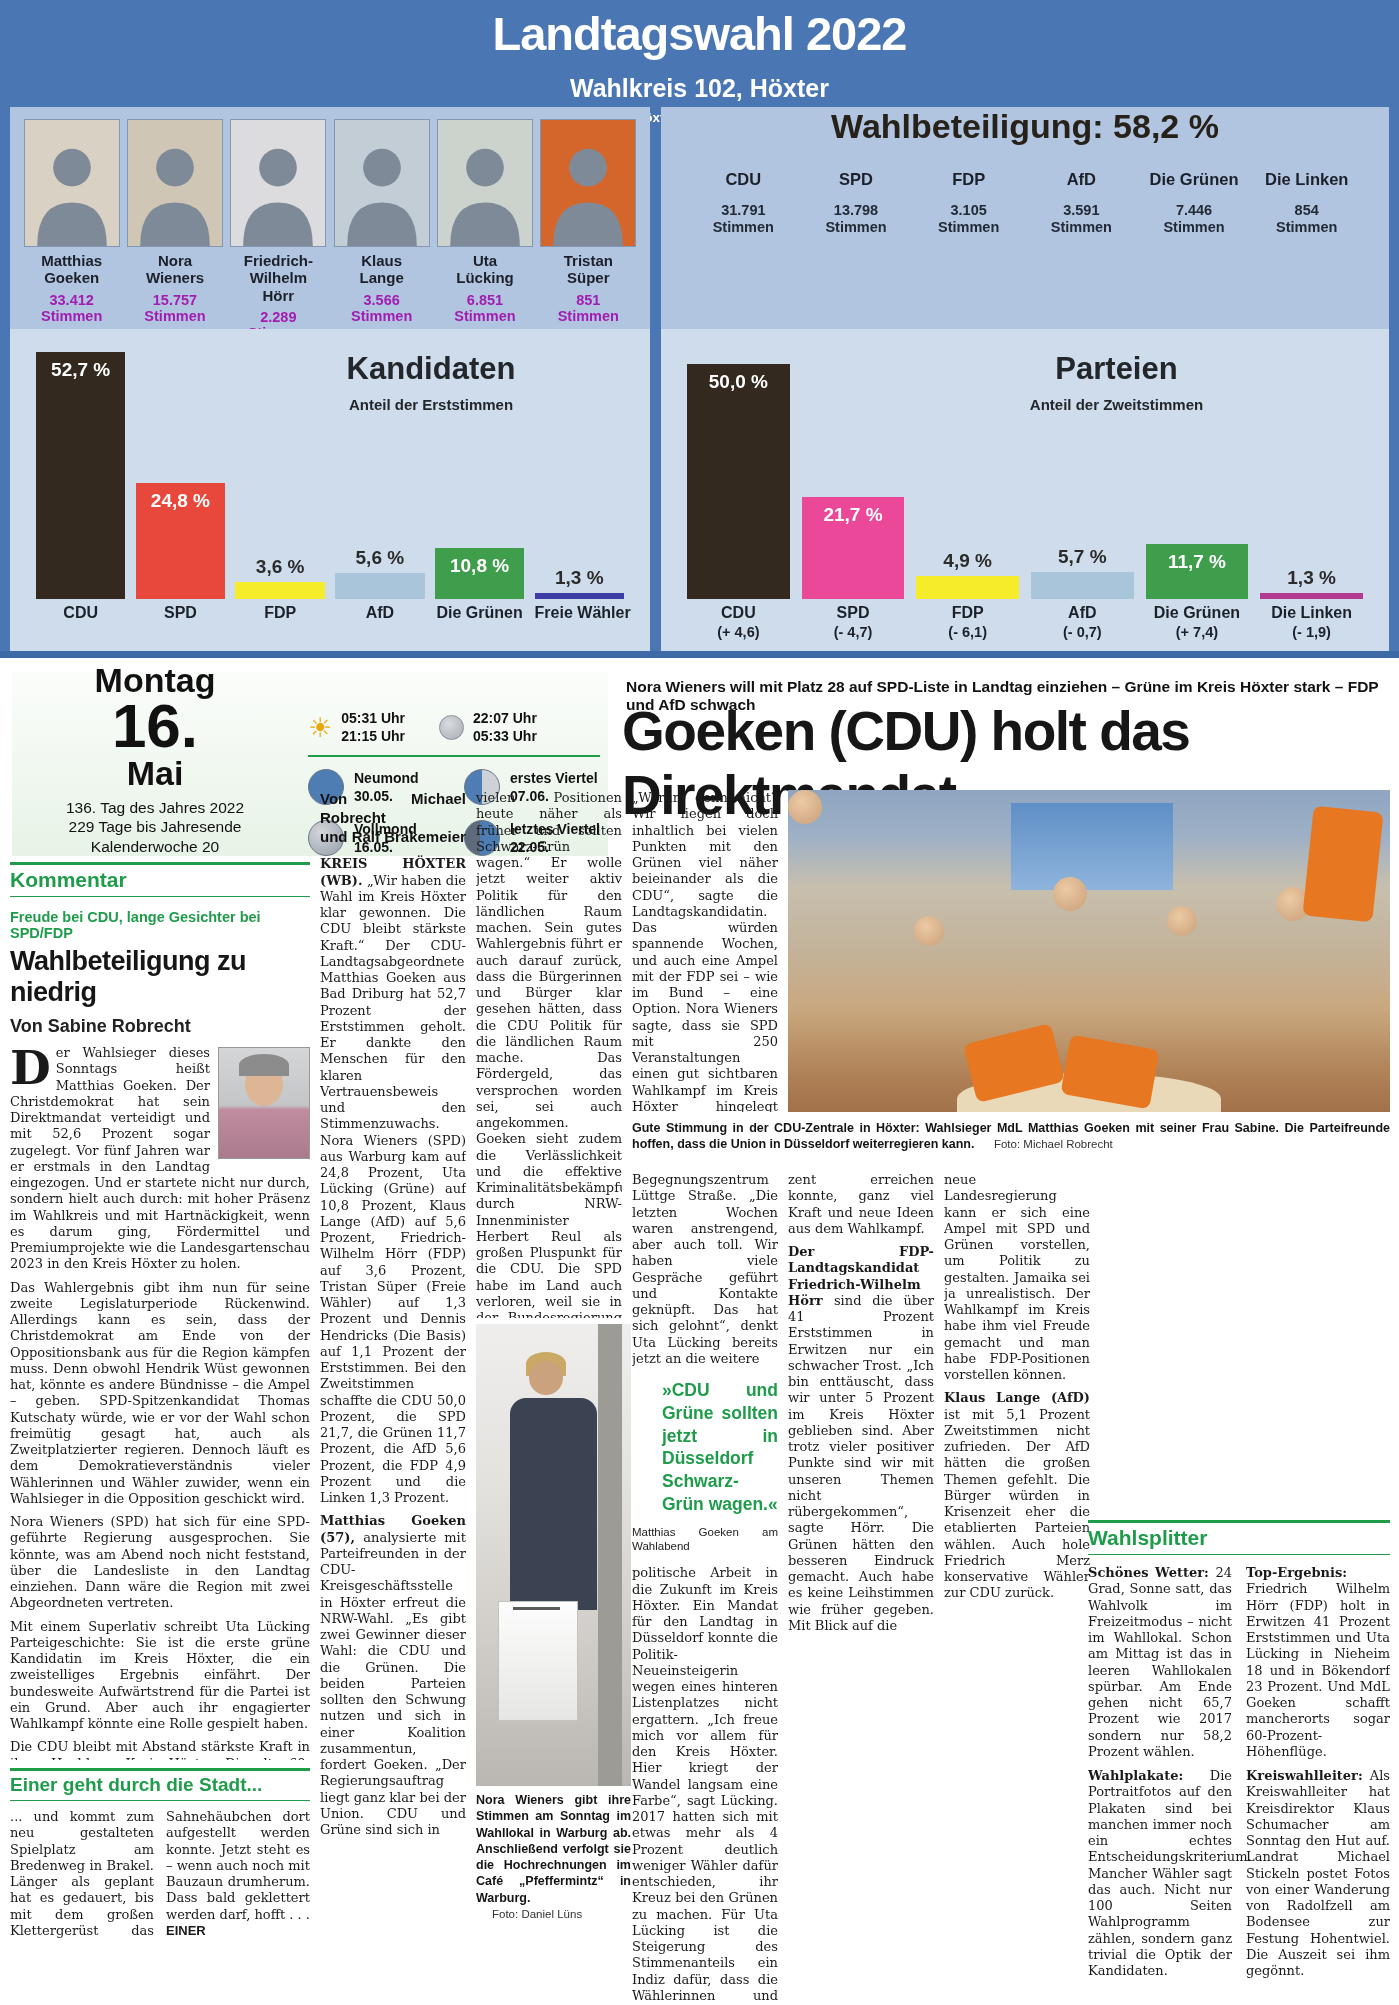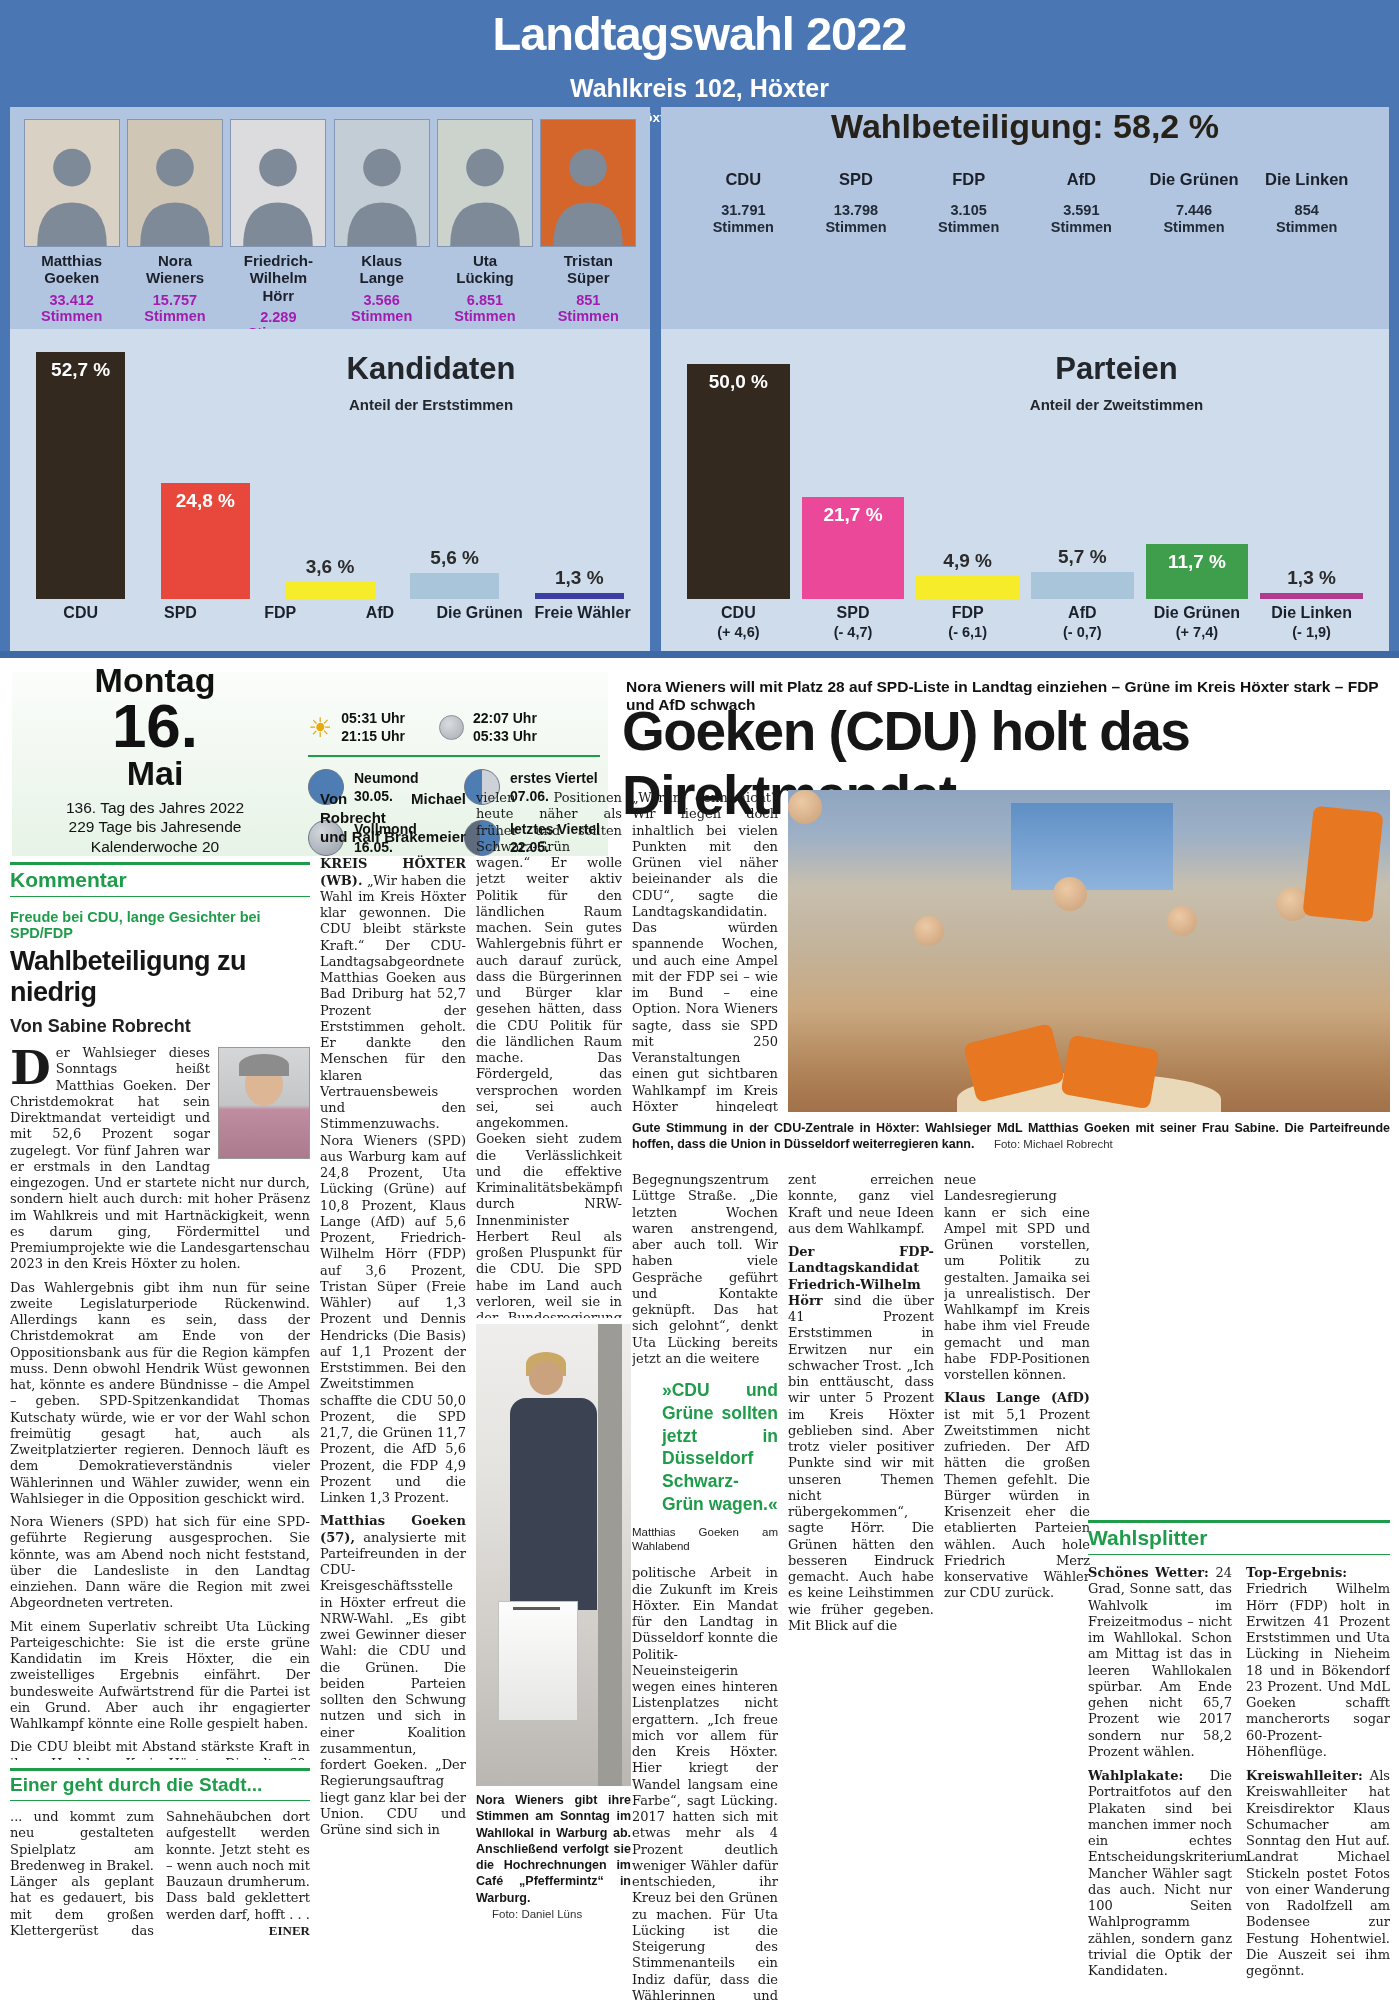--- a/index.html
+++ b/index.html
@@ -123,21 +123,21 @@
   .rail { position:absolute; left:10px; width:300px; }
   .grule { height:3px; background:#1f9c4a; }
   .grule-thin { height:1px; background:#1f9c4a; }
   .rail-label { font-weight:bold; font-size:21px; color:#1f9c4a; padding:3px 0 4px; }
   .kom-lede { font-weight:bold; font-size:14.5px; color:#1f9c4a; margin-top:12px; }
   .kom-head { font-weight:bold; font-size:27px; color:#161616; margin-top:5px; letter-spacing:-0.5px; }
   .kom-byline { font-weight:bold; font-size:18px; color:#222; margin:8px 0 8px; }
   .dropcap { float:left; font-family:"DejaVu Serif",serif; font-weight:bold; font-size:47px; line-height:0.82; padding:4px 5px 0 0; }
   .einer-title { font-weight:bold; font-size:19px; color: #1f9c4a; padding:3px 0 4px; }
   .einer-text { margin-top:8px; column-count:2; column-gap:12px; }
-  .einer-sig { font-family:Liberation Serif, serif; font-weight:bold; font-size:13px; text-align:right; }
+  .einer-sig { font-family:Liberation Sans, sans-serif; font-weight:bold; font-size:13px; text-align:left; }
 
   
   .wahlsplitter { position:absolute; left:1088px; top:1520px; width:302px; height:485px; overflow:hidden; }
   .ws-body { margin-top:10px; column-count:2; column-gap:14px; }
   .ws-body p { margin-bottom:8px; }
   .ws-body b.lead { font-family:"DejaVu Serif",serif; }
   .ws-body b.lead::after { content:" "; }
 </style>
 </head>
 <body>
@@ -273,20 +273,25 @@
                   <div class="bar-val inside">24,8 %</div>
                 </div>
               </div>
               <div class="bar-slot">
                 <div class="bar-val">3,6 %</div>
                 <div class="bar" style="height: 6.54545%; background: rgb(246, 236, 41);"></div>
               </div>
               <div class="bar-slot">
                 <div class="bar-val">5,6 %</div>
                 <div class="bar" style="height: 10.1818%; background: rgb(169, 197, 218);"></div>
+              </div>
+              <div class="bar-slot">
+                <div class="bar" style="height: 19.6364%; background: rgb(63, 158, 75);">
+                  <div class="bar-val inside">10,8 %</div>
+                </div>
               </div>
               <div class="bar-slot">
                 <div class="bar-val">1,3 %</div>
                 <div class="bar" style="height: 2.36364%; background: rgb(60, 62, 166);"></div>
               </div>
             </div>
           <div class="cats">
               <div class="cat">
                 <div>CDU</div>
               </div>

